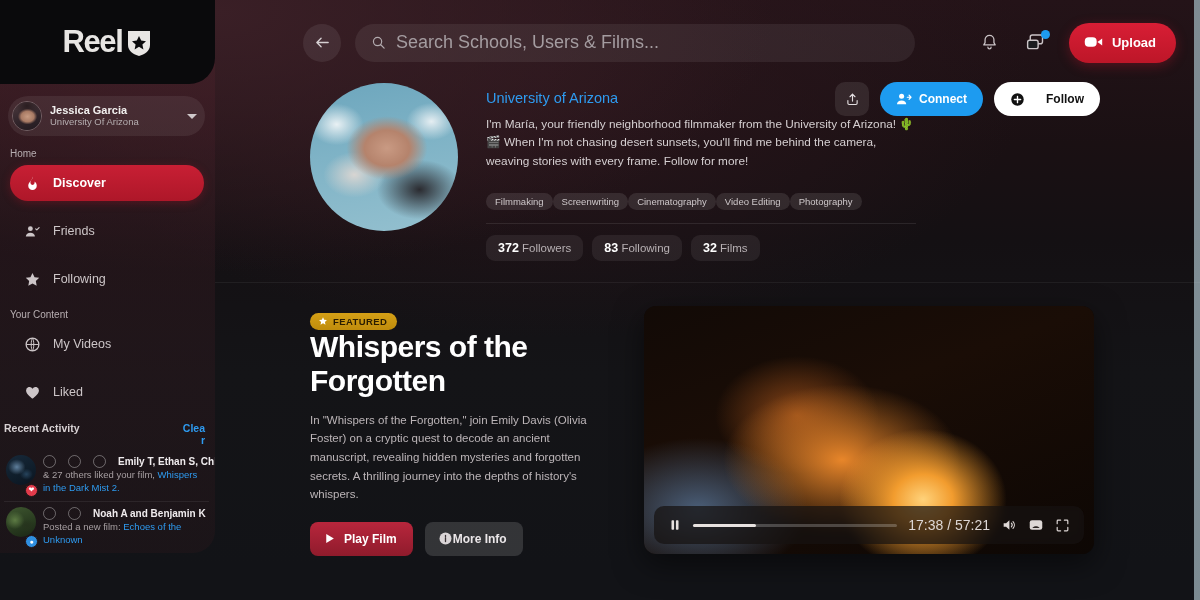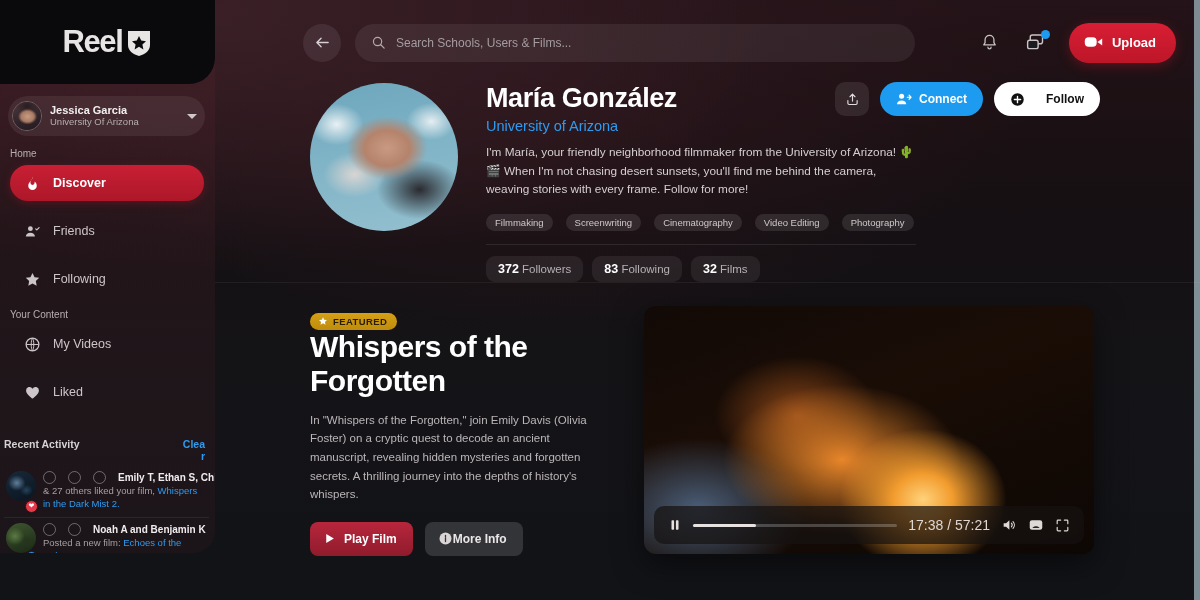--- a/index.html
+++ b/index.html
@@ -93,21 +93,21 @@
   .nav-item.active {
     background: linear-gradient(180deg, #c81f34 0%, #ae1729 100%);
     color: #fff; font-weight: 700;
     box-shadow: 0 2px 8px rgba(170,20,40,.35);
   }
   .nav-item svg { flex: 0 0 auto; }
   .nav-gap { height: 6px; }
 
   .activity-head {
     display: flex; align-items: flex-start; justify-content: space-between;
-    padding: 0 10px 0 4px; margin-top: 28px; margin-bottom: 4px;
+    padding: 0 10px 0 4px; margin-top: 12px; margin-bottom: 4px;
   }
   .activity-title { font-size: 10.5px; font-weight: 700; color: #d8d2d4; }
   .activity-clear {
     font-size: 10.5px; color: #2e9bf0; font-weight: 700;
     width: 26px; text-align: right; line-height: 1.15; word-break: break-all;
   }
   .act-list { padding: 0 6px 0 4px; }
   .act-item {
     display: flex; gap: 7px; padding: 5px 2px 6px 2px;
     border-bottom: 1px solid rgba(255,255,255,.07);
@@ -147,21 +147,21 @@
     flex: 0 0 38px;
   }
   .search-wrap {
     flex: 1 1 auto; margin-left: 14px; max-width: 560px;
     height: 38px; border-radius: 19px;
     background: rgba(255,255,255,.07);
     display: flex; align-items: center; gap: 10px; padding: 0 16px;
   }
   .search-input {
     flex: 1 1 auto; background: transparent; border: none; outline: none;
-    color: #cfc9cb; font-size: 12px; font-family: inherit;
+    color: #cfc9cb; font-size: 18px; font-family: inherit;
   }
   .search-input::placeholder { color: #a49ca0; }
   .top-actions { margin-left: auto; display: flex; align-items: center; gap: 20px; }
   .icon-btn { position: relative; display: flex; align-items: center; justify-content: center;
               width: 26px; height: 26px; }
   .msg-dot {
     position: absolute; right: -1px; top: 0px;
     width: 9px; height: 9px; border-radius: 50%;
     background: #1d9bf0;
   }
@@ -190,21 +190,21 @@
     font-size: 27px; font-weight: 700; color: #fff; letter-spacing: -.4px;
     line-height: 1.05;
   }
   .profile-school {
     font-size: 14.5px; color: #2e9bf0; margin-top: 6px; font-weight: 400;
   }
   .profile-bio {
     font-size: 11.8px; color: #d5cfd1; line-height: 1.55; margin-top: 9px;
     max-width: 430px;
   }
-  .tags { display: flex; gap: 13px; margin-top: 16px; flex-wrap: wrap; }
+  .tags { display: flex; gap: 0; margin-top: 23px; flex-wrap: wrap; }
   .tag {
     font-size: 9.5px; color: #cec8ca; background: rgba(255,255,255,.1);
     border-radius: 10px; padding: 3px 9px;
   }
   .stats-divider {
     height: 1px; background: rgba(255,255,255,.09);
     margin: 13px 0 0 0; max-width: 430px;
   }
   .stats { display: flex; gap: 9px; margin-top: 11px; }
   .stat {
@@ -499,23 +499,20 @@
       </div>
     </div>
   </header>
 
   <section class="profile">
     <div class="profile-pic">
         <div class="ph ph-maria"></div>
       </div>
 
     <div class="profile-right">
-      <div class="name-row">
-        <h1 class="profile-name">María González</h1>
-      </div>
       <div class="profile-school">University of Arizona</div>
       <p class="profile-bio">I'm María, your friendly neighborhood filmmaker from the University of Arizona! 🌵 🎬 When I'm not chasing desert sunsets, you'll find me behind the camera, weaving stories with every frame. Follow for more!</p>
 
       <div class="tags">
         <span class="tag">Filmmaking</span>
         <span class="tag">Screenwriting</span>
         <span class="tag">Cinematography</span>
         <span class="tag">Video Editing</span>
         <span class="tag">Photography</span>
       </div>

